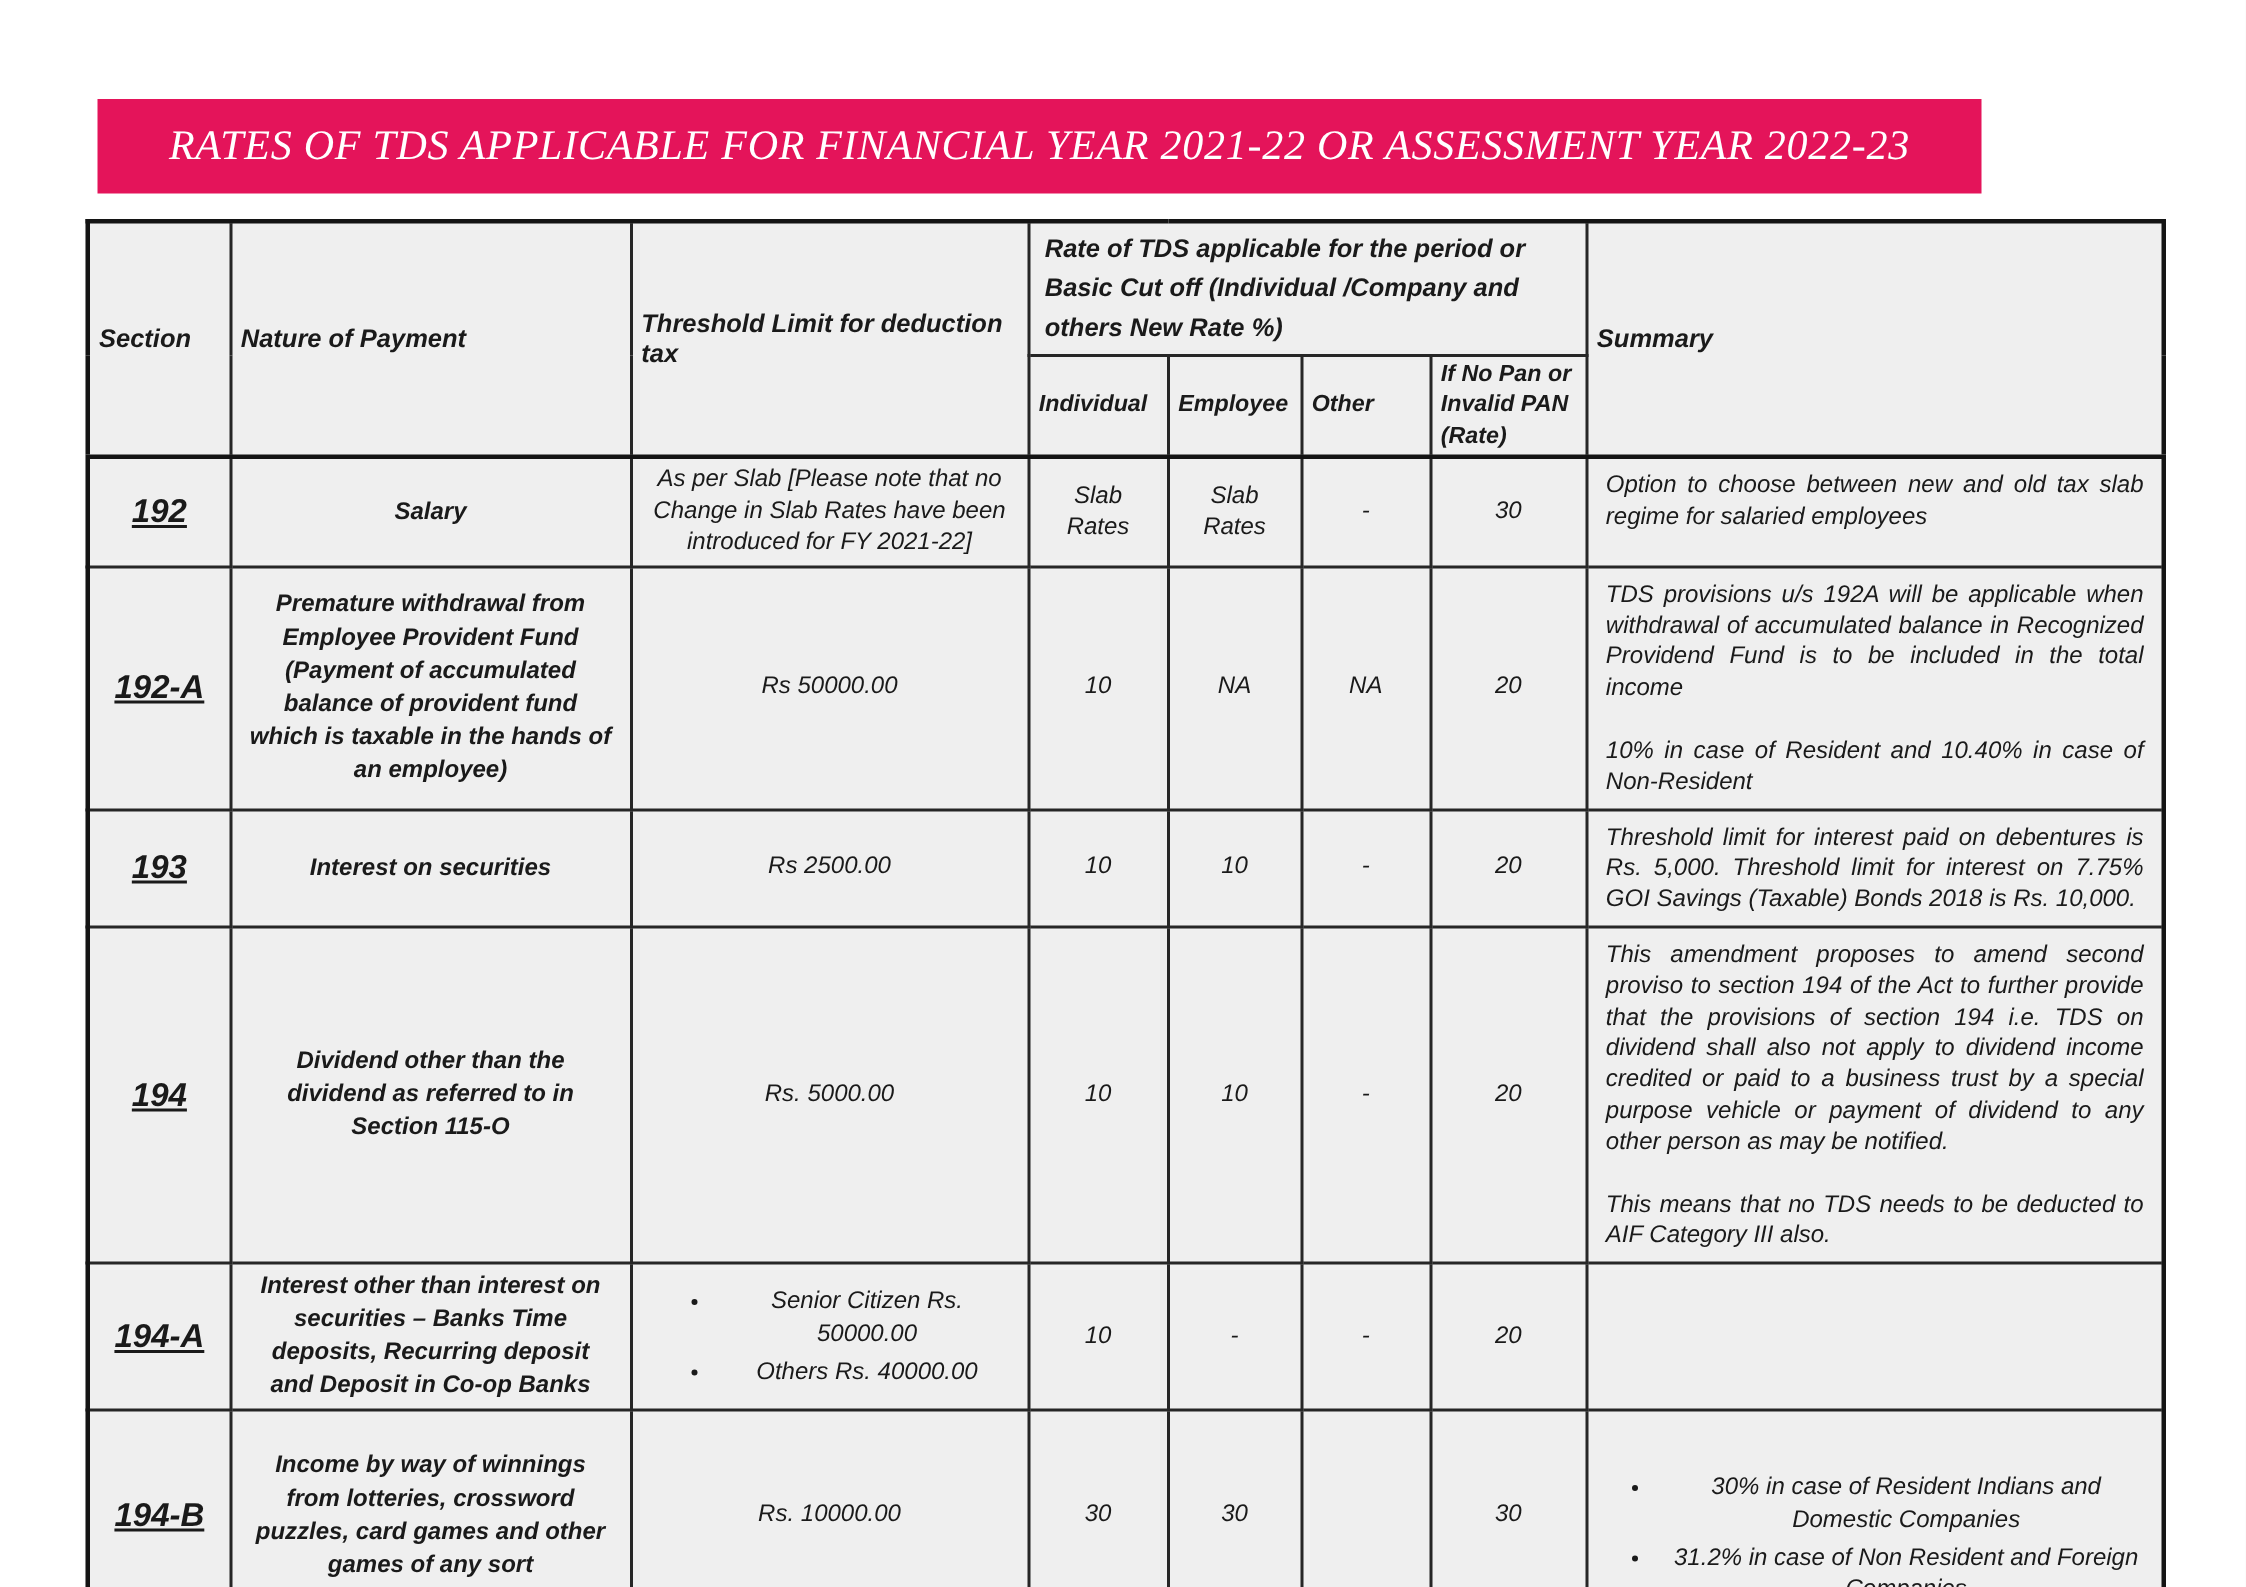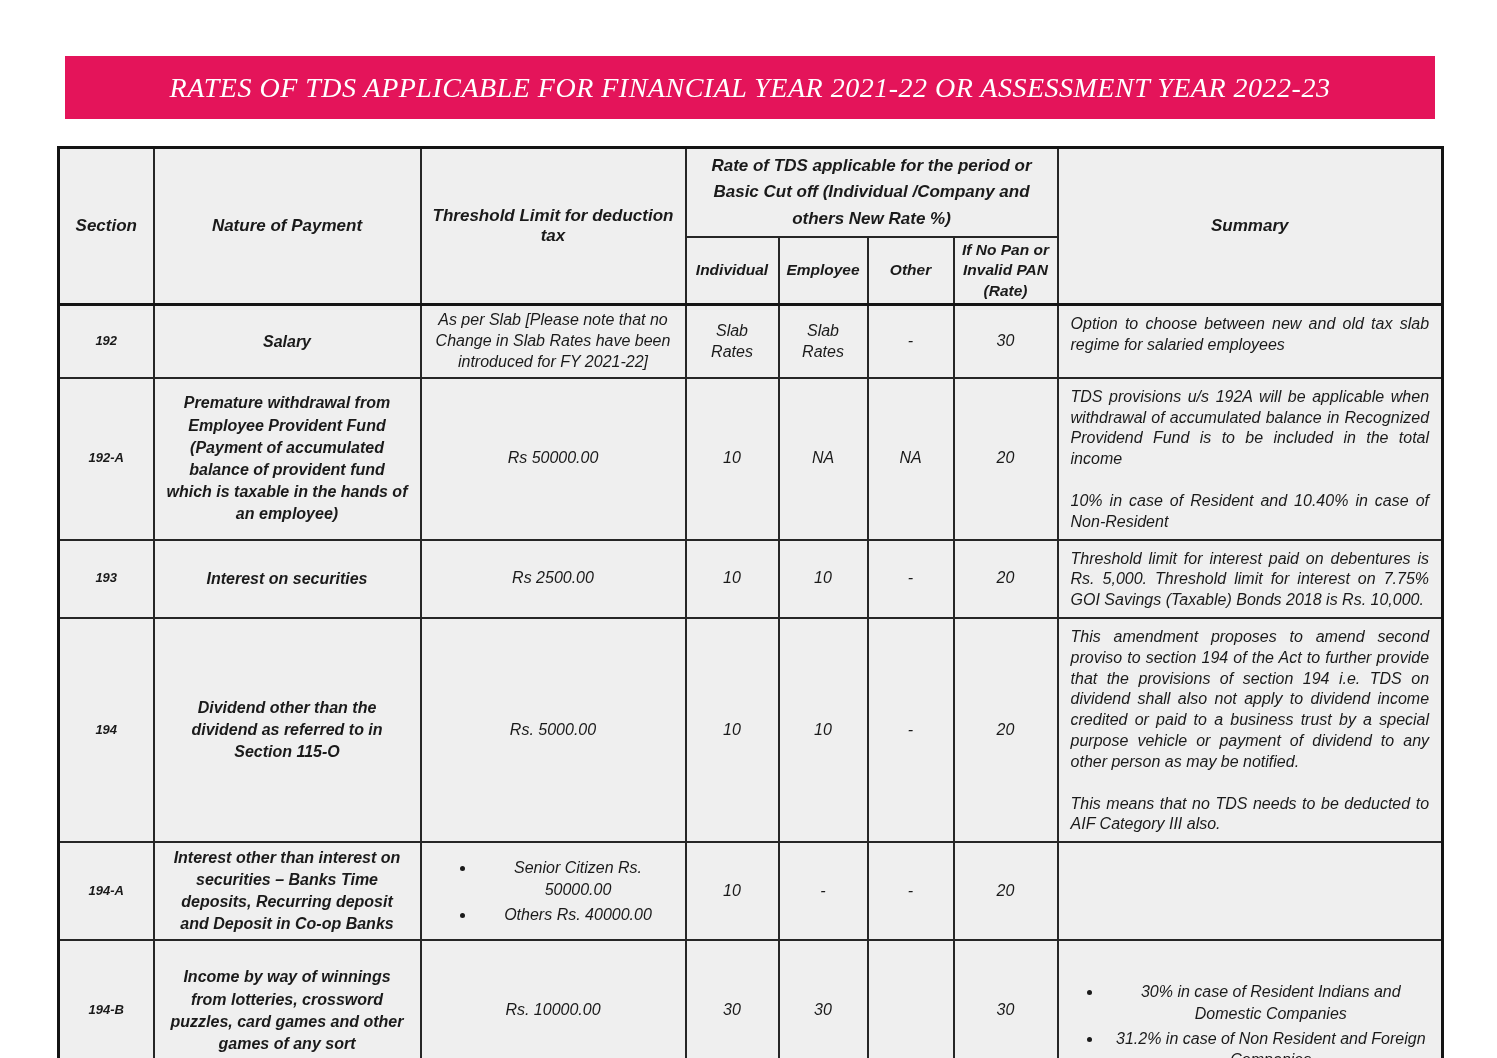--- a/index.html
+++ b/index.html
@@ -8,22 +8,22 @@
     position: relative;
     width: 1497px;
     height: 1058px;
     background: #ffffff;
     font-family: "Liberation Sans", sans-serif;
     color: #1a1a1a;
   }
   
   .banner {
     position: absolute;
-    left: 65px; top: 56px;
-    width: 1370px; height: 63px;
+    left: 65px; top: 66px;
+    width: 1256px; height: 63px;
     background: #e4145a;
     display: flex; align-items: center; justify-content: center;
   }
   .banner-title {
     font-family: "Liberation Serif", serif;
     font-style: italic;
     font-size: 28px;
     letter-spacing: 0.5px;
     color: #ffffff;
     white-space: nowrap;
@@ -36,35 +36,35 @@
     border-collapse: collapse;
     table-layout: fixed;
     background: #efefef;
     font-style: italic;
   }
   table.tds, table.tds th, table.tds td { border: 2px solid #262626; }
   table.tds { border: 3px solid #141414; }
   thead { border-bottom: 3px solid #141414; }
   th {
     font-weight: bold;
-    text-align: center;
+    text-align: left;
     vertical-align: middle;
     padding: 2px 6px;
   }
   .h-main { font-size: 17px; }
   .h-rategroup { font-size: 17px; line-height: 1.55; padding: 4px 10px; }
   .h-sub { font-size: 15.5px; line-height: 1.32; }
   td {
     vertical-align: middle;
     text-align: center;
     font-size: 16px;
     line-height: 1.3;
     padding: 3px 8px;
   }
-  .c-sec  { font-weight: bold; font-size: 13px; }
+  .c-sec  { font-weight: bold; font-size: 22px; text-decoration: underline; }
   .c-nat  { font-weight: bold; padding: 4px 12px; line-height: 1.38; }
   .c-thr  { padding: 4px 14px; }
   .c-rate { }
   .c-sum  {
     vertical-align: top;
     text-align: justify;
     padding: 8px 12px 6px 12px;
   }
   .c-sum p { margin: 0 0 21px 0; }
   .c-sum p:last-child { margin-bottom: 0; }

